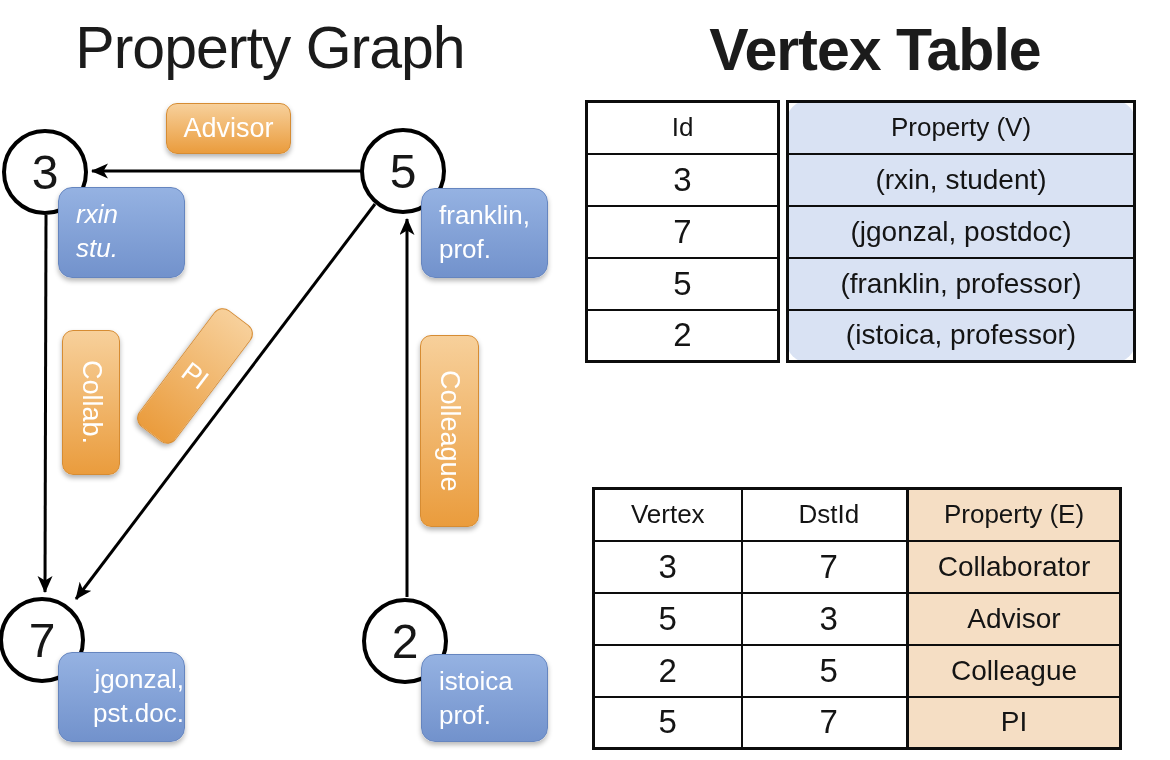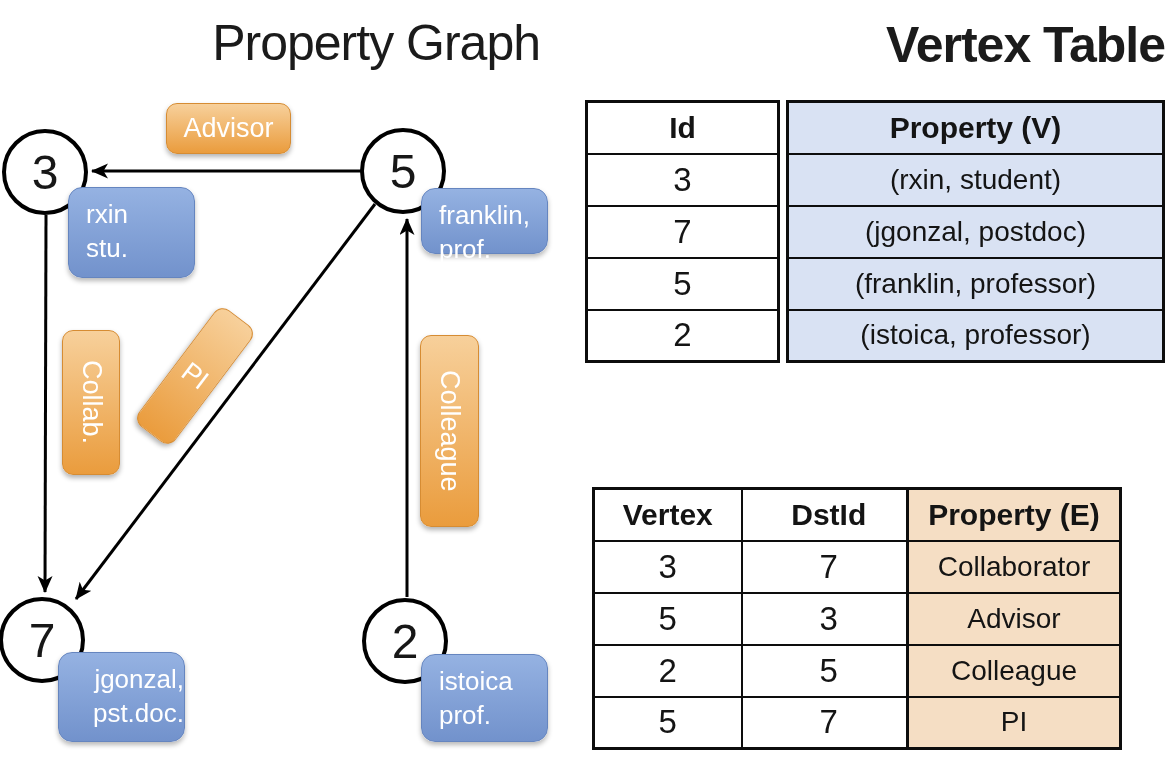--- a/index.html
+++ b/index.html
@@ -7,64 +7,64 @@
     --elabel-top:#f7d09b; --elabel-bottom:#ea9c3d; --elabel-border:#d68c33;
     --vbox-top:#95b2e2; --vbox-bottom:#7292cc; --vbox-border:#6585bf;
     --vtable-fill:#d9e2f3; --etable-fill:#f5dec4;
     --text-dark:#141414; --text-white:#ffffff;
   }
   *{margin:0;padding:0;box-sizing:border-box;}
   html,body{background:#fff;}
   body{font-family:"Liberation Sans","DejaVu Sans",sans-serif;color:var(--text-dark);}
   .slide{position:relative;width:1170px;height:760px;background:var(--canvas-bg);overflow:hidden;}
 
-  .big-title{position:absolute;text-align:right;font-size:50px;letter-spacing:-1px;
+  .big-title{position:absolute;text-align:center;font-size:59px;letter-spacing:-1px;
     color:#1b1b1b;white-space:nowrap;}
   #graph-title{left:0;top:14px;width:540px;}
   #vertex-table-title{left:585px;top:16px;width:580px;font-weight:bold;}
   #edge-table-title{left:585px;top:398px;width:580px;}
 
   
   #edge-layer{position:absolute;left:0;top:0;width:560px;height:760px;}
   .vertex{position:absolute;width:86px;height:86px;border:4px solid var(--line-black);
     border-radius:50%;background:#fff;display:flex;align-items:center;justify-content:center;
     font-size:48px;color:#171717;}
   #vertex-3{left:2px;top:129px;}
   #vertex-5{left:360px;top:128px;}
   #vertex-7{left:-1px;top:597px;}
   #vertex-2{left:362px;top:598px;}
 
   .vbox{position:absolute;width:127px;background:linear-gradient(180deg,var(--vbox-top),var(--vbox-bottom));
     border:1px solid var(--vbox-border);border-radius:14px;color:var(--text-white);
     font-size:26px;line-height:34px;padding:9px 0 0 17px;box-shadow:0 3px 5px rgba(0,0,0,.28);}
-  #vbox-rxin{left:68px;top:187px;height:91px;}
-  #vbox-franklin{left:421px;top:188px;height:66px;}
+  #vbox-rxin{left:58px;top:187px;height:91px;font-style:italic;}
+  #vbox-franklin{left:421px;top:188px;height:90px;}
   #vbox-jgonzal{left:58px;top:652px;height:90px;text-align:right;}
   #vbox-istoica{left:421px;top:654px;height:88px;}
 
   .elabel{position:absolute;background:linear-gradient(180deg,var(--elabel-top),var(--elabel-bottom));
     border:1px solid var(--elabel-border);border-radius:11px;color:var(--text-white);
     display:flex;align-items:center;justify-content:center;font-size:27px;
     box-shadow:0 3px 5px rgba(0,0,0,.30);}
   #elabel-advisor{left:166px;top:103px;width:125px;height:51px;}
   #elabel-collab{left:62px;top:330px;width:58px;height:145px;}
   #elabel-colleague{left:420px;top:335px;width:59px;height:192px;}
   #elabel-pi{left:172px;top:303px;width:46px;height:146px;transform:rotate(37deg);}
   .vtext{writing-mode:vertical-rl;}
 
   
   table{border-collapse:collapse;position:absolute;table-layout:fixed;}
   .tbl{border:3px solid #0d0d0d;}
   .tbl th,.tbl td{border:2px solid #0d0d0d;height:52px;text-align:center;
     vertical-align:middle;overflow:hidden;}
-  .tbl th{font-size:30px;font-weight:bold;}
+  .tbl th{font-size:26px;font-weight:normal;}
   .tbl td.num{font-size:33px;}
   .tbl td.txt{font-size:28px;}
   #vertex-id-table{left:585px;top:100px;width:195px;background:#fff;}
-  #vertex-prop-table{left:786px;top:100px;width:379px;background:var(--vtable-fill);}
+  #vertex-prop-table{left:786px;top:100px;width:350px;background:var(--vtable-fill);border-radius:23px;}
   #edge-src-table{left:592px;top:487px;width:323px;background:#fff;}
   #edge-prop-table{left:906px;top:487px;width:216px;background:var(--etable-fill);}
 </style>
 </head>
 <body>
 
 <div class="slide">
 
   <div class="big-title" id="graph-title">Property Graph</div>
   <div class="big-title" id="vertex-table-title">Vertex Table</div>

